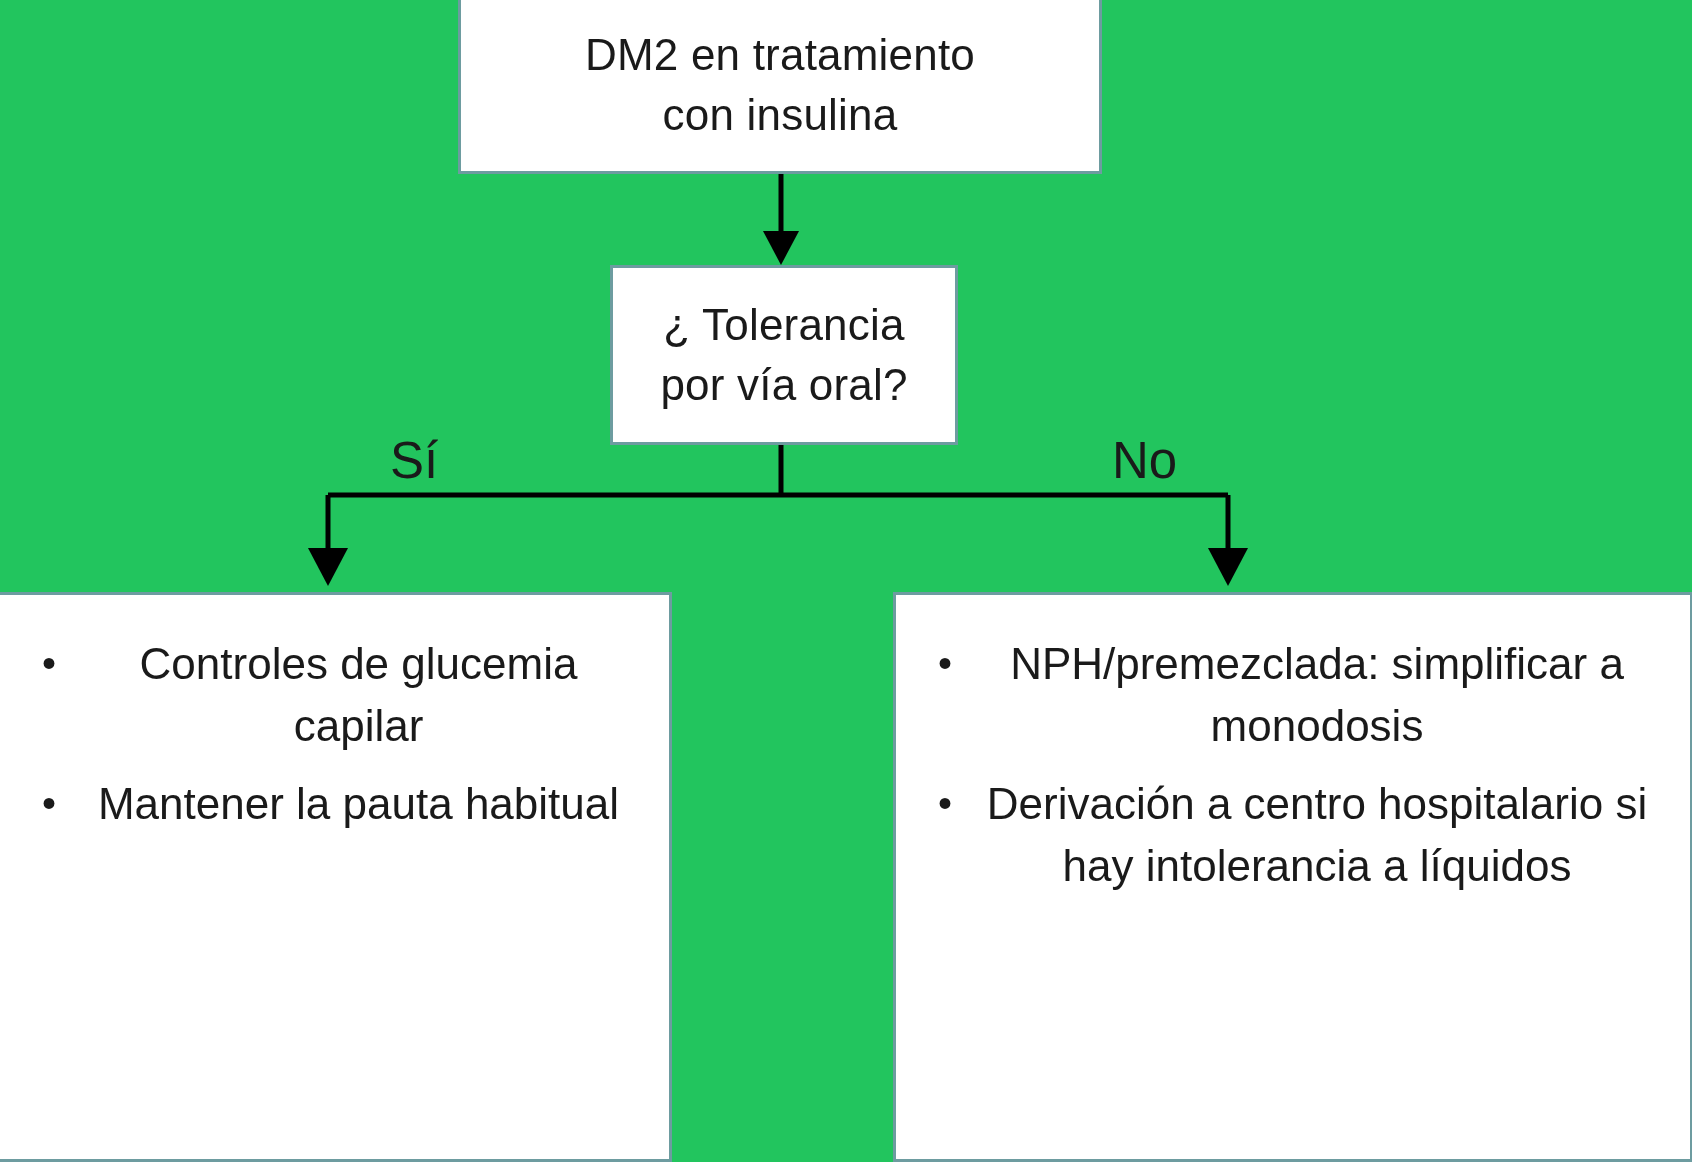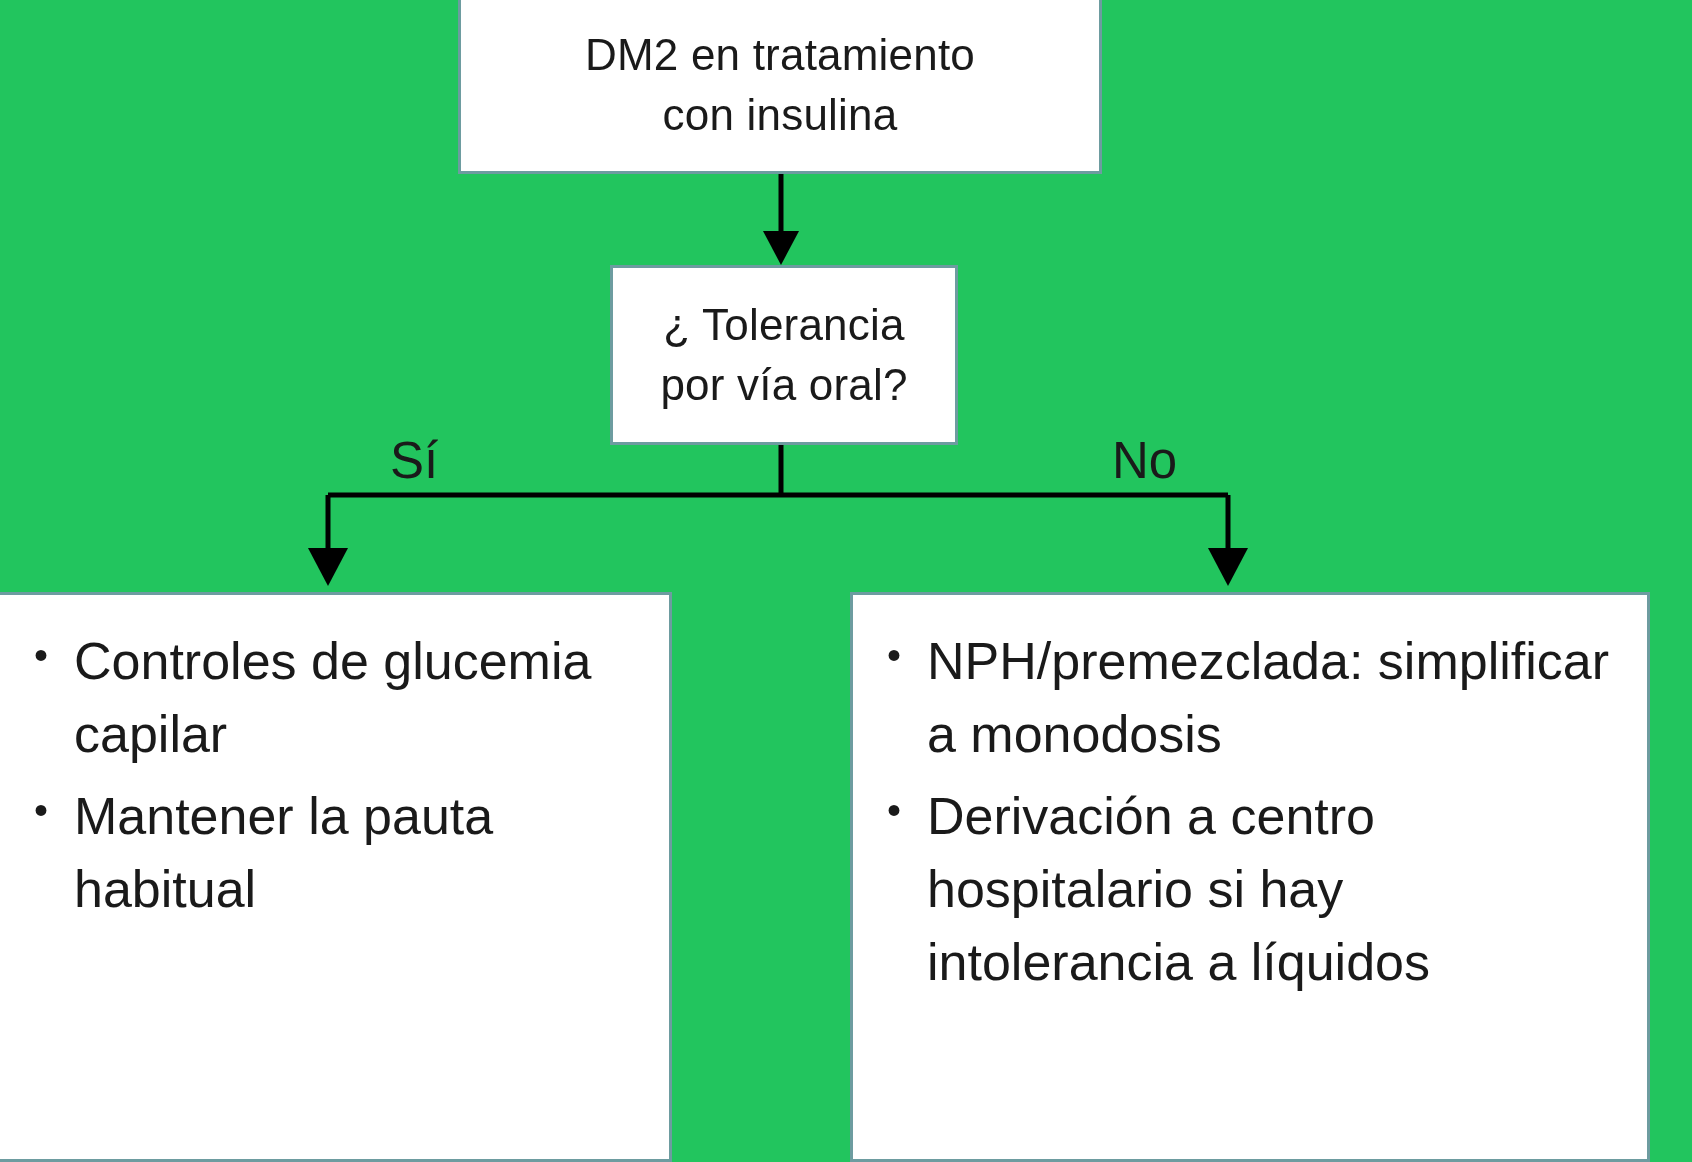--- a/index.html
+++ b/index.html
@@ -56,39 +56,39 @@
     justify-content: flex-start;
     padding: 22px 18px 18px 18px;
   }
   #node-outcome-yes {
     left: -3px;
     top: 592px;
     width: 675px;
     height: 570px;
   }
   #node-outcome-no {
-    left: 850px;
+    left: 893px;
     top: 592px;
     width: 800px;
     height: 570px;
   }
 
   .bullet-list {
     list-style: none;
     margin: 0;
     padding: 0;
     width: 100%;
   }
   .bullet-item {
     position: relative;
-    font-size: 52px;
+    font-size: 44px;
     line-height: 1.41;
     padding-left: 48px;
-    text-align: left;
-    margin: 8px;
+    text-align: center;
+    margin: 16px;
   }
   .bullet-item::before {
     content: "\2022";
     position: absolute;
     left: 8px;
     top: 0;
     font-size: 40px;
     line-height: 1.52;
   }
 

